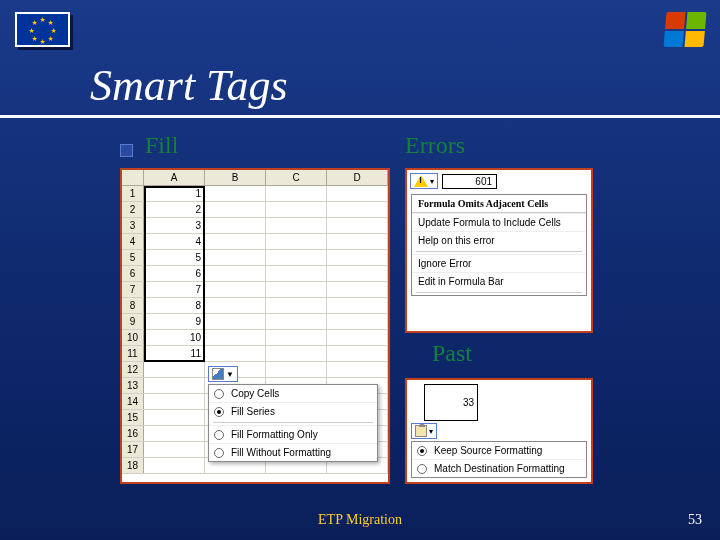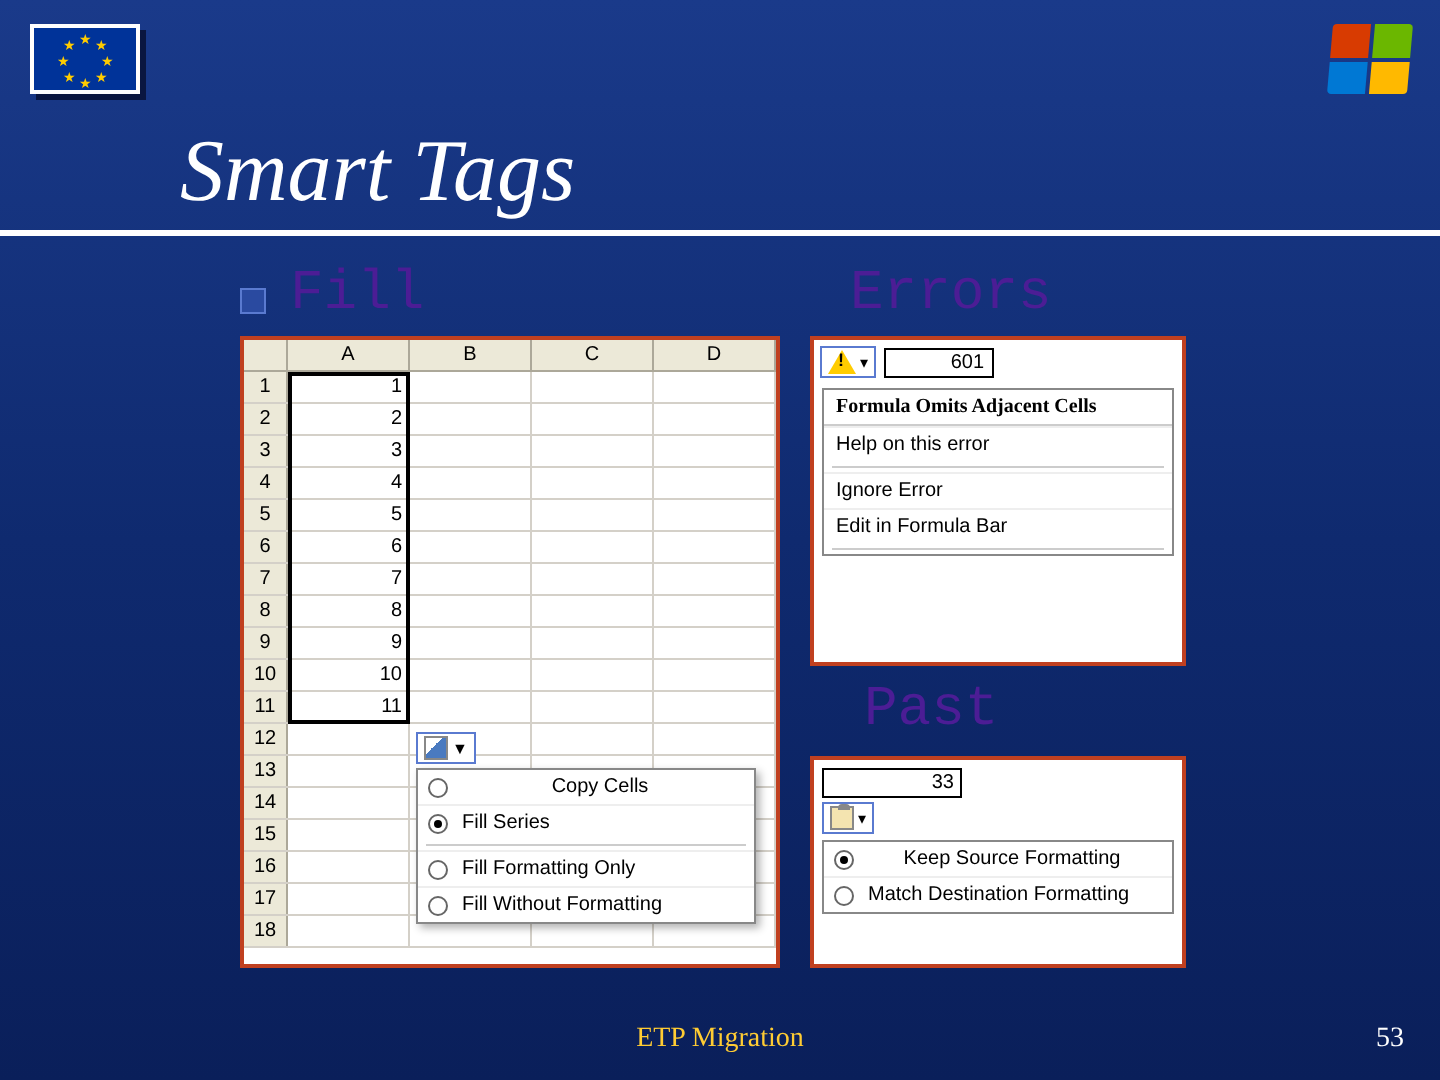--- a/index.html
+++ b/index.html
@@ -67,27 +67,27 @@
   }
   .title-underline {
     position: absolute;
     top: 115px;
     left: 0;
     width: 100%;
     height: 3px;
     background: #fff;
   }
   .section-label {
-    color: #4c1d95;
-    font-family: Liberation Mono, monospace;
-    font-size: 28px;
+    color: #15803d;
+    font-family: Liberation Serif, serif;
+    font-size: 24px;
     position: absolute;
   }
   .fill-label { top: 132px; left: 145px; }
-  .errors-label { top: 132px; left: 425px; }
+  .errors-label { top: 132px; left: 405px; }
   .past-label { top: 340px; left: 432px; }
   .bullet {
     position: absolute;
     top: 144px;
     left: 120px;
     width: 13px;
     height: 13px;
     background: #2a4aa0;
     border: 1px solid #5a7ad0;
   }
@@ -142,21 +142,21 @@
   .st-icon-paste { width:12px; height:12px; background:#f4e4b0; border:1px solid #888; position:relative;}
   .st-icon-paste::after{content:""; position:absolute; top:-2px; left:3px; width:6px; height:3px; background:#888; border-radius:2px 2px 0 0;}
   .dropdown-arrow { font-size: 8px; }
   .menu-item {
     padding: 3px 8px 3px 22px;
     position: relative;
     border-top: 1px solid #eee;
     white-space: nowrap;
     font-size: 10px;
   }
-  .menu-item:first-child { border-top: none; text-align: center; }
+  .menu-item:first-child { border-top: none; }
   .menu-sep { height: 1px; background: #ccc; margin: 2px 4px; }
   .radio {
     position: absolute;
     left: 5px;
     top: 4px;
     width: 10px;
     height: 10px;
     border: 1px solid #666;
     border-radius: 50%;
     background: #fff;
@@ -392,30 +392,31 @@
 <div class="panel errors-panel">
   <div style="display:flex; align-items:center; gap:4px; padding:3px;">
     <div class="st-btn">
         <span class="st-icon-err"></span>
         <span class="dropdown-arrow">▾</span>
       </div>
     <div style="border:1px solid #000; width:55px; text-align:right; padding:1px 4px; font-size:10px;">601</div>
   </div>
   <div class="err-menu">
     <div class="err-header">Formula Omits Adjacent Cells</div>
+    <div class="err-item">Update Formula to Include Cells</div>
     <div class="err-item">Help on this error</div>
     <div class="menu-sep"></div>
     <div class="err-item">Ignore Error</div>
     <div class="err-item">Edit in Formula Bar</div>
     <div class="menu-sep"></div>
   </div>
 </div>
 
 <div class="panel past-panel">
-  <div style="border:1px solid #000; width:70px; text-align:right; padding:1px 3px; font-size:10px; margin:4px 4px 2px 4px;">33</div>
+  <div style="border:1px solid #000; width:54px; text-align:right; padding:12px 3px; font-size:10px; margin:4px 4px 2px 17px;">33</div>
   <div style="margin:0 4px;">
     <div class="st-btn">
         <span class="st-icon-paste"></span>
         <span class="dropdown-arrow">▾</span>
       </div>
   </div>
   <div class="smarttag" style="position:relative; margin:2px 4px 4px 4px; width:auto; box-shadow:none;">
     <div class="menu-item"><span class="radio sel"></span><span>Keep Source Formatting</span></div>
     <div class="menu-item"><span class="radio"></span><span>Match Destination Formatting</span></div>
   </div>

